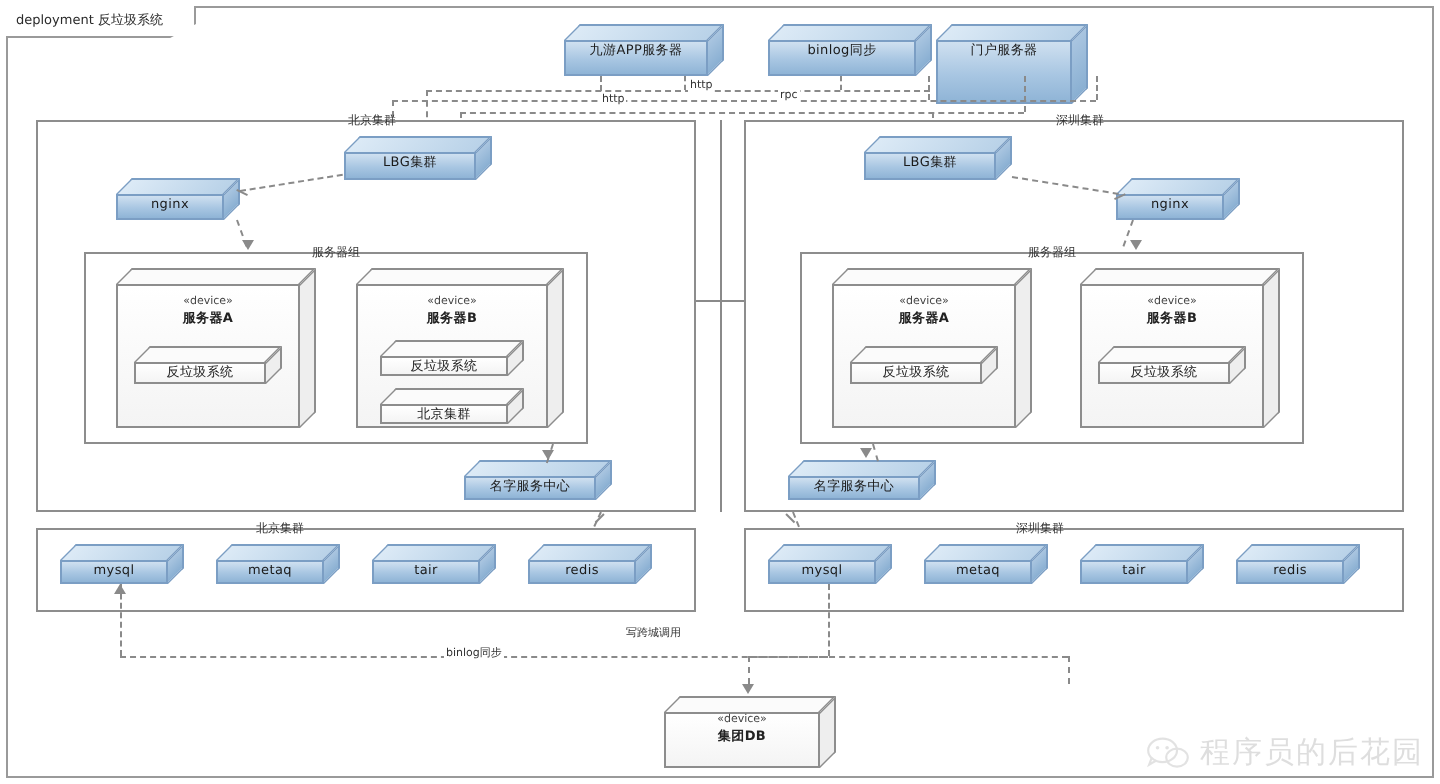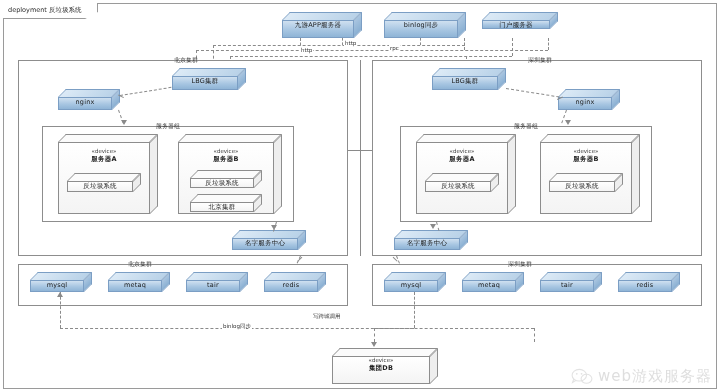--- a/index.html
+++ b/index.html
@@ -81,21 +81,21 @@
   </div>
 
   <div class="node" style="left:384px;top:12px;width:82px;height:26px;">
     <div class="top"></div>
     <div class="side"></div>
     <div class="face">
       <span class="lbl">binlog同步</span>
     </div>
   </div>
 
-  <div class="node" style="left:482px;top:12px;width:76px;height:17px;">
+  <div class="node" style="left:468px;top:12px;width:76px;height:40px;">
     <div class="top"></div>
     <div class="side"></div>
     <div class="face">
       <span class="lbl">门户服务器</span>
     </div>
   </div>
 
   <div class="dash-v" style="left:300px;top:38px;height:12px;"></div>
   <div class="dash-v" style="left:342px;top:38px;height:7px;"></div>
   <div class="dash-v" style="left:420px;top:38px;height:7px;"></div>
@@ -353,33 +353,33 @@
   <div class="arrow arrow-up" style="left:57px;top:292px;"></div>
 
   <div class="elabel" style="left:222px;top:323px;">binlog同步</div>
   <div class="elabel" style="left:312px;top:313px;">写跨城调用</div>
 
   <div class="dash-h" style="left:374px;top:328px;width:160px;"></div>
   <div class="dash-v" style="left:374px;top:328px;height:14px;"></div>
   <div class="dash-v" style="left:534px;top:328px;height:14px;"></div>
   <div class="arrow arrow-down" style="left:371px;top:342px;"></div>
 
-  <div class="node wnode" style="left:332px;top:348px;width:106px;height:36px;">
+  <div class="node wnode" style="left:332px;top:348px;width:86px;height:36px;">
     <div class="top"></div>
     <div class="side"></div>
     <div class="face">
       <span class="stereo">«device»</span>
       <span class="lbl" style="font-weight:bold;">集团DB</span>
     </div>
   </div>
 
   <div class="wm">
     <svg width="22" height="18" viewBox="0 0 24 20">
       <ellipse cx="9" cy="8" rx="8" ry="6.5" fill="none" stroke="#9a9a9a" stroke-width="1.2"></ellipse>
       <path d="M3 12 L1.5 16 L5.5 13.6" fill="none" stroke="#9a9a9a" stroke-width="1.2"></path>
       <circle cx="6.2" cy="6.5" r="1" fill="#9a9a9a"></circle>
       <circle cx="11.5" cy="6.5" r="1" fill="#9a9a9a"></circle>
       <ellipse cx="17" cy="12" rx="6" ry="5" fill="none" stroke="#9a9a9a" stroke-width="1.2"></ellipse>
     </svg>
-    <span class="wm-txt">web游戏服务器</span>
+    <span class="wm-txt">程序员的后花园</span>
   </div>
 
 </div>
 
 </body></html>

